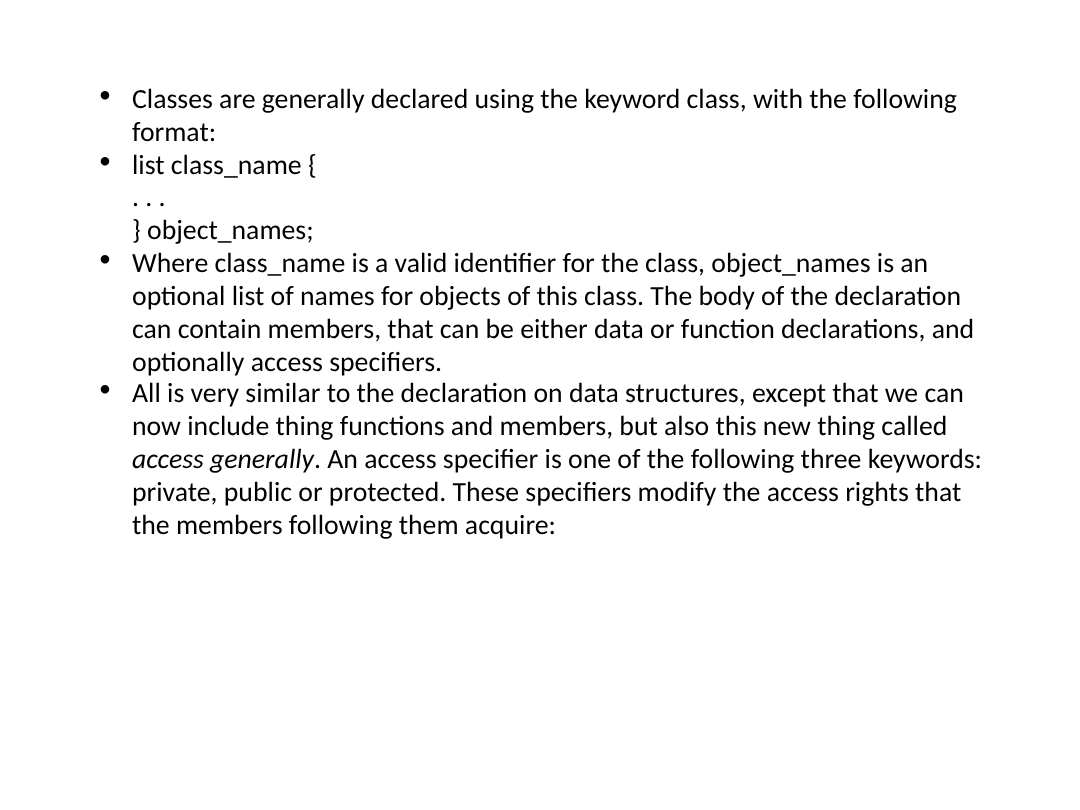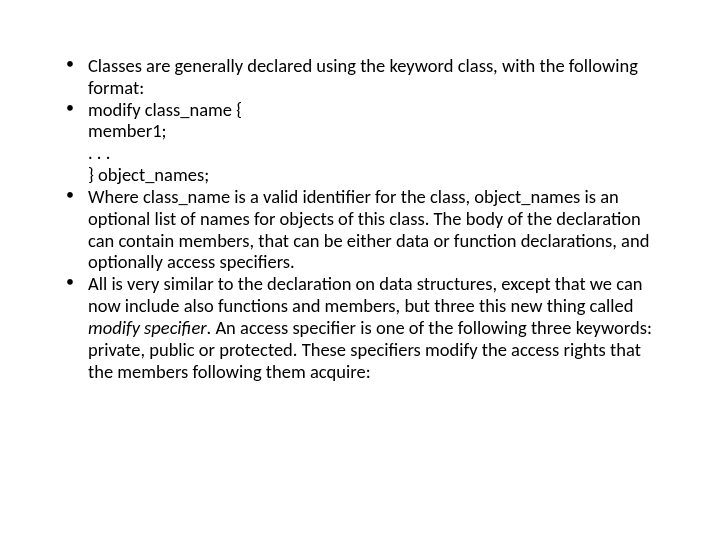--- a/index.html
+++ b/index.html
@@ -44,28 +44,27 @@
 <body>
 
 <div class="slide">
   <ul class="bullets">
 
     <li>
       <span class="line">Classes are generally declared using the keyword class, with the following format:</span>
     </li>
 
     <li>
-      <span class="line">modify class_name {</span>
-      <span class="line">member1;</span>
+      <span class="line">list class_name {</span>
       <span class="line">. . .</span>
       <span class="line">} object_names;</span>
     </li>
 
     <li>
       <span class="line">Where class_name is a valid identifier for the class, object_names is an optional list of names for objects of this class. The body of the declaration can contain members, that can be either data or function declarations, and optionally access specifiers.</span>
     </li>
 
     <li>
-      <span>All is very similar to the declaration on data structures, except that we can now include also functions and members, but three this new thing called </span><span class="italic">modify specifier</span><span>. An access specifier is one of the following three keywords: private, public or protected. These specifiers modify the access rights that the members following them acquire:</span>
+      <span>All is very similar to the declaration on data structures, except that we can now include thing functions and members, but also this new thing called </span><span class="italic">access generally</span><span>. An access specifier is one of the following three keywords: private, public or protected. These specifiers modify the access rights that the members following them acquire:</span>
     </li>
 
   </ul>
 </div>
 
 </body></html>

